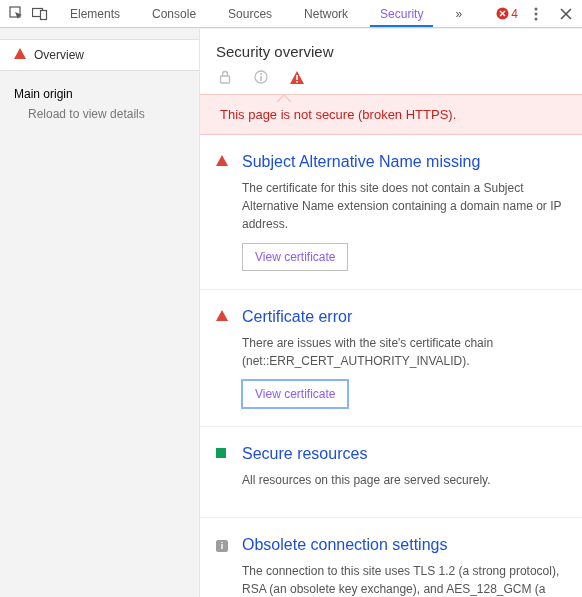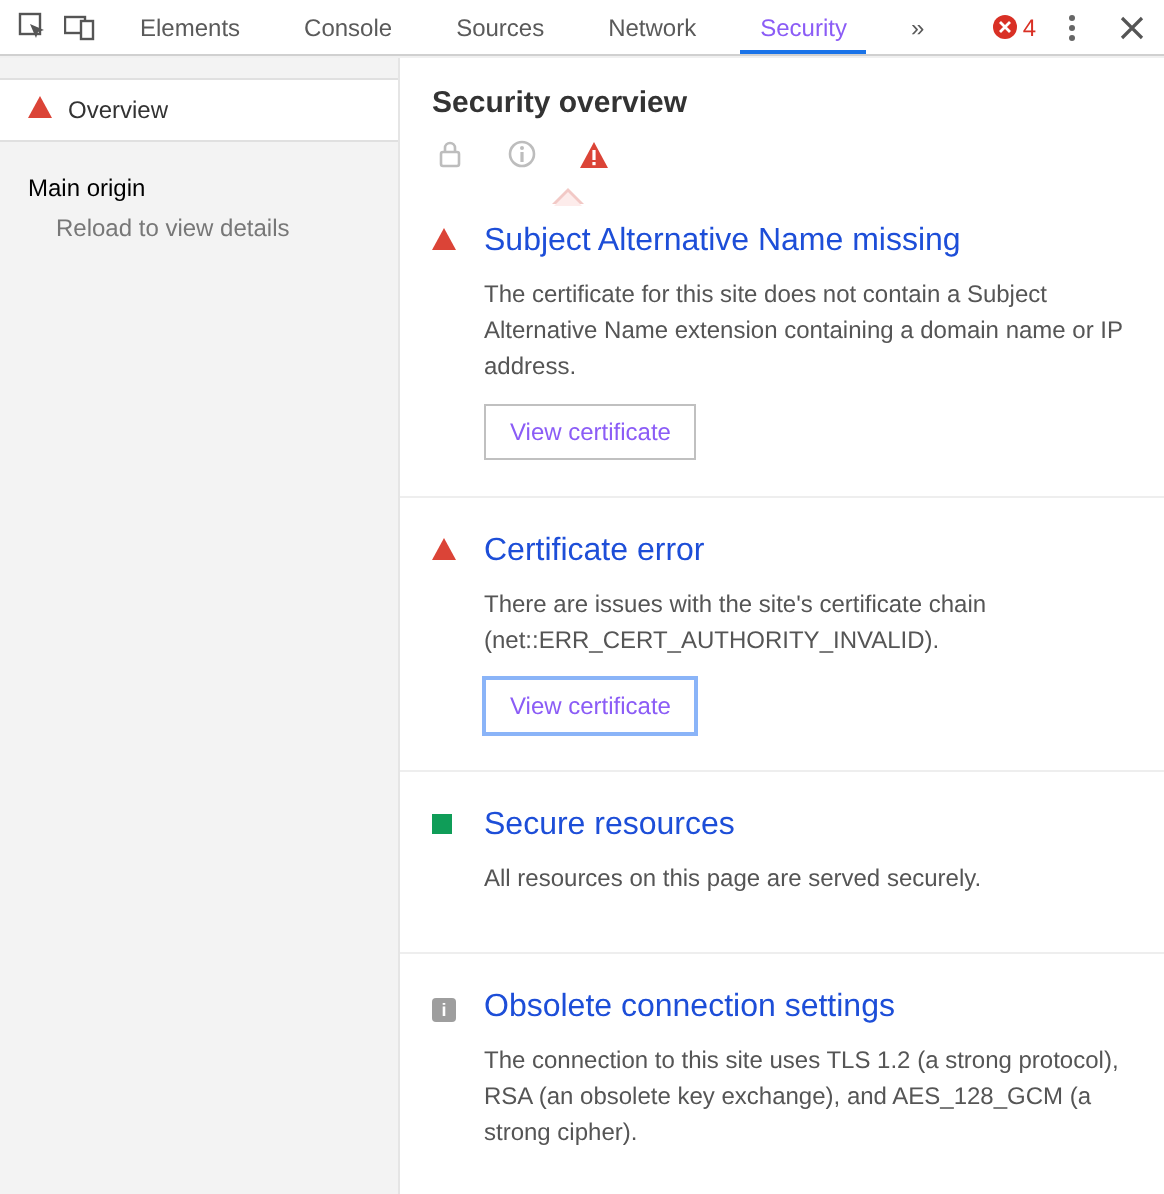--- a/index.html
+++ b/index.html
@@ -12,21 +12,21 @@
 .tb-right { display: flex; align-items: center; gap: 6px; margin-left: auto; }
 .err-badge { display: flex; align-items: center; gap: 2px; color: #d93025; font-size: 12px; cursor: pointer; }
 .err-badge svg { display: block; }
 .main { display: flex; height: calc(597px - 28px); border-top: 1px solid #f0f0f0; }
 .sidebar { width: 200px; background: #f3f3f3; border-right: 1px solid #e5e5e5; padding-top: 10px; }
 .sb-item { padding: 8px 14px; display: flex; align-items: flex-start; gap: 8px; color: #333; cursor: pointer; }
 .sb-item.selected { background: #fff; border-top: 1px solid #e0e0e0; border-bottom: 1px solid #e0e0e0; }
 .sb-sub { padding: 6px 14px 2px; color: #000000; font-size: 12px; margin-top: 10px; }
 .sb-sub2 { padding: 4px 14px 4px 28px; color: #777; font-size: 12px; cursor: pointer; }
 .content { flex: 1; overflow-y: auto; }
-.content h1 { font-size: 15px; font-weight: 700; color: #333; padding: 14px 16px 10px; }
+.content h1 { font-size: 15px; font-weight: 400; color: #333; padding: 14px 16px 10px; }
 .icon-row { display: flex; align-items: center; gap: 18px; padding: 0 16px 10px; position: relative; }
 .icon-row .slot { width: 18px; display: flex; justify-content: center; color: #bdbdbd; }
 .icon-row .slot.red { color: #db4437; }
 .caret { position: absolute; bottom: -8px; left: 76px; width: 0; height: 0; border-left: 8px solid transparent; border-right: 8px solid transparent; border-bottom: 8px solid #f2c9c6; z-index: 2; }
 .caret-inner { position: absolute; bottom: -9px; left: 77px; width: 0; height: 0; border-left: 7px solid transparent; border-right: 7px solid transparent; border-bottom: 7px solid #fdeceb; z-index: 3; }
 .banner { background: #fdeceb; border-top: 1px solid #f2c9c6; border-bottom: 1px solid #f2c9c6; padding: 12px 20px; color: #c5221f; font-size: 13px; }
 .section { display: flex; padding: 18px 16px; border-bottom: 1px solid #eee; }
 .section:last-child { border-bottom: none; }
 .sec-icon { width: 26px; flex-shrink: 0; padding-top: 2px; }
 .sec-body { flex: 1; }
@@ -115,20 +115,21 @@
         <svg width="14" height="13" viewBox="0 0 14 13">
             <path d="M7 0 L14 13 L0 13 Z" fill="#db4437"></path>
             <rect x="6.2" y="4" width="1.6" height="5" fill="#fff"></rect>
             <rect x="6.2" y="10" width="1.6" height="1.6" fill="#fff"></rect>
           </svg>
       </div>
       <div class="caret"></div>
       <div class="caret-inner"></div>
     </div>
 
+    <div class="banner">This page is not secure (broken HTTPS).</div>
 
     <div class="section">
       <div class="sec-icon"><span class="tri-red"></span></div>
       <div class="sec-body">
         <div class="sec-title">Subject Alternative Name missing</div>
         <div class="sec-desc">The certificate for this site does not contain a Subject Alternative Name extension containing a domain name or IP address.</div>
         <button class="btn">View certificate</button>
       </div>
     </div>
 

